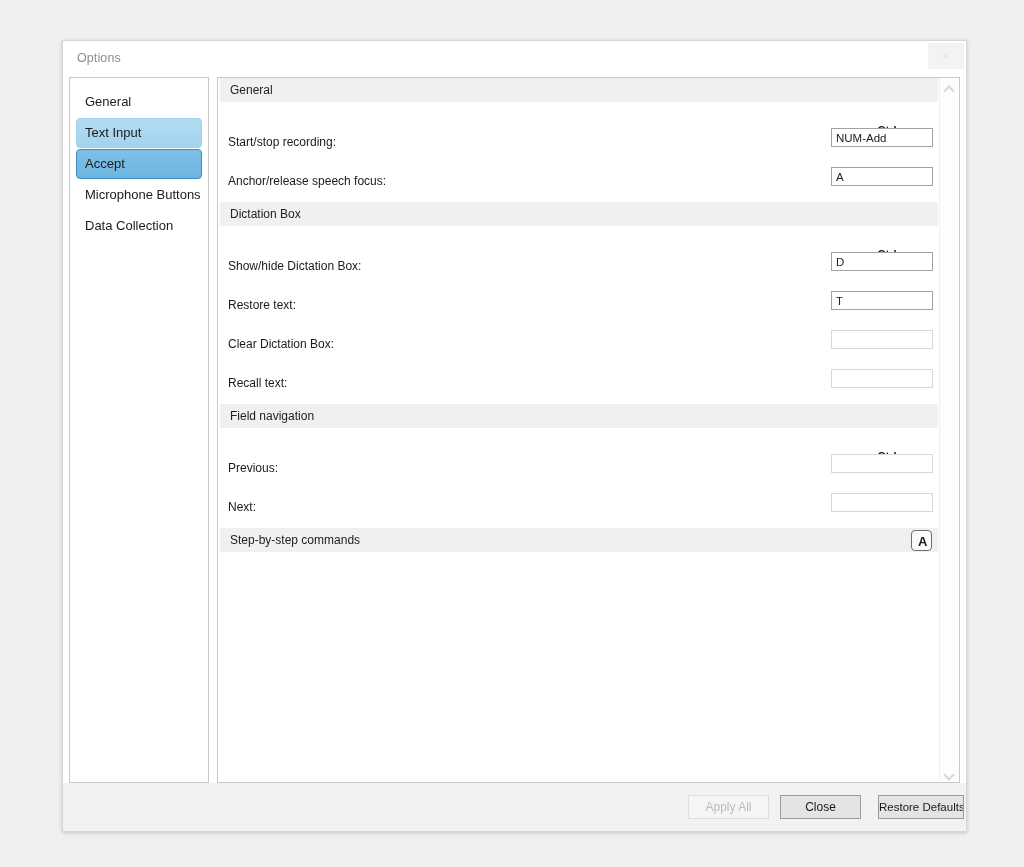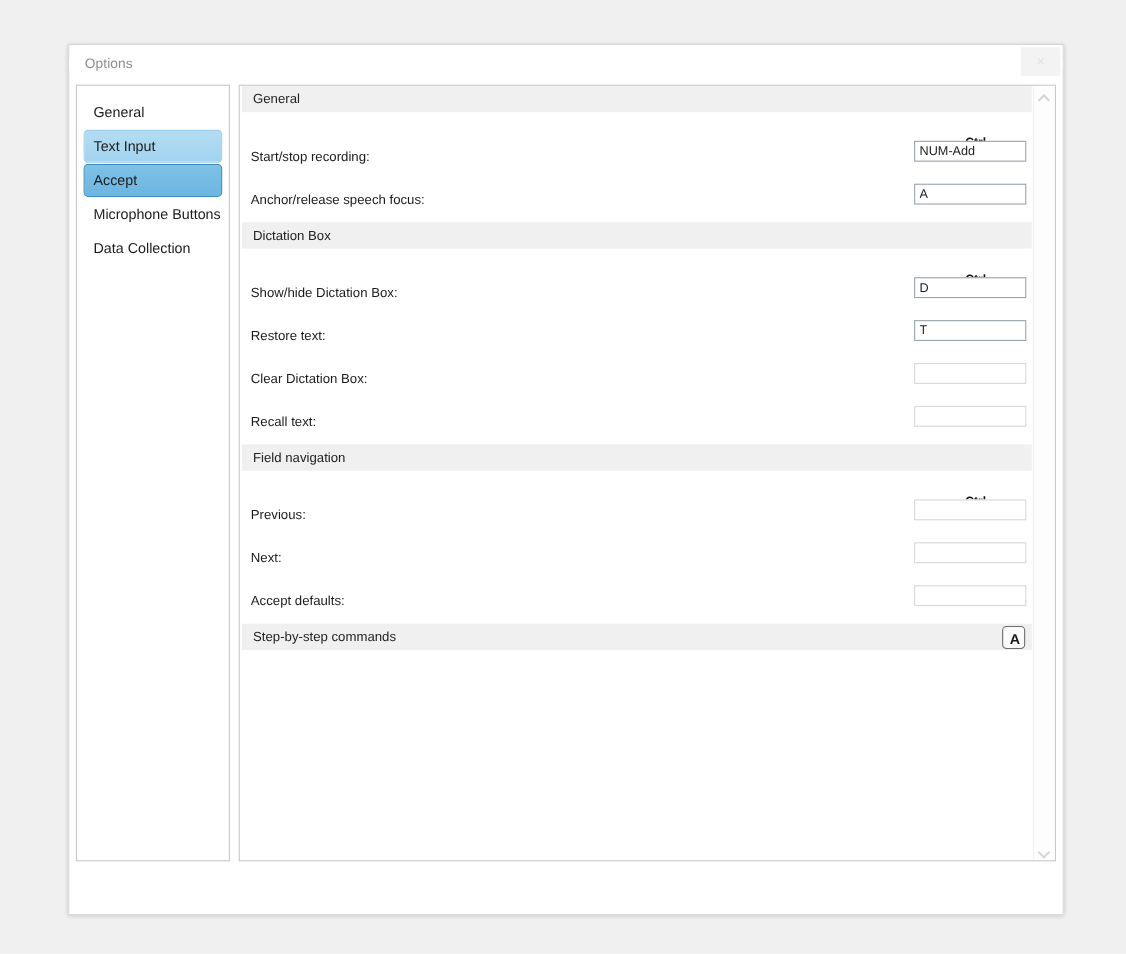--- a/index.html
+++ b/index.html
@@ -411,35 +411,35 @@
           <div class="hotkey-row">
             <span class="row-label">Previous:</span>
             <button class="cb col-ctrl disabled"></button>
             <input type="text" class="key-field col-field disabled" disabled="" style="">
           </div>
           <div class="hotkey-row">
             <span class="row-label">Next:</span>
             <button class="cb col-ctrl disabled"></button>
             <input type="text" class="key-field col-field disabled" disabled="" style="">
           </div>
-          <div class="hotkey-row">
-            <span class="row-label">Accept defaults:</span>
-            <button class="cb col-ctrl disabled"></button>
-            <input type="text" class="key-field col-field disabled" disabled="" style="">
-          </div>
           <div class="section-header with-icon"><span>Step-by-step commands</span><button class="az-icon">A</button></div>
         </div>
 
       <div id="content-scrollbar">
         <button id="scroll-up-arrow" class="sb-arrow">
           <span class="chev"></span>
         </button>
         <div id="scroll-thumb"></div>
         <button id="scroll-down-arrow" class="sb-arrow">
           <span class="chev"></span>
         </button>
       </div>
     </div>
 
   </div>
 
+  <div id="dialog-footer">
+    <button id="apply-all-button" class="footer-btn">Apply All</button>
+    <button id="close-button" class="footer-btn">Close</button>
+    <button id="restore-defaults-button" class="footer-btn">Restore Defaults</button>
+  </div>
 
 </div>
 
 </body></html>

